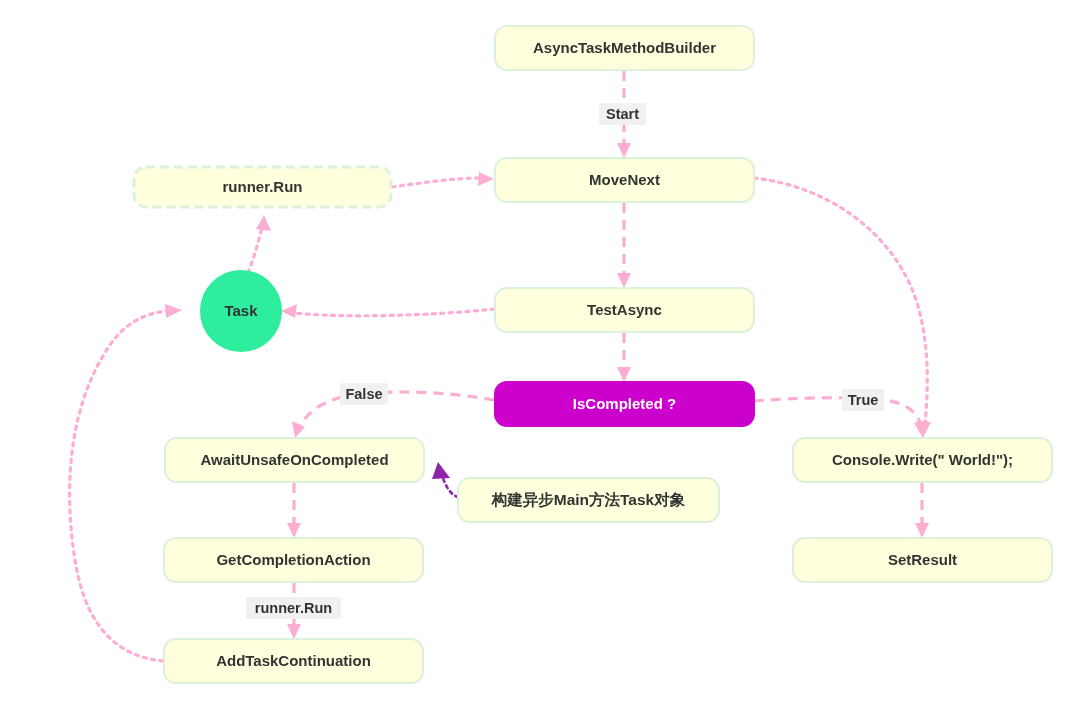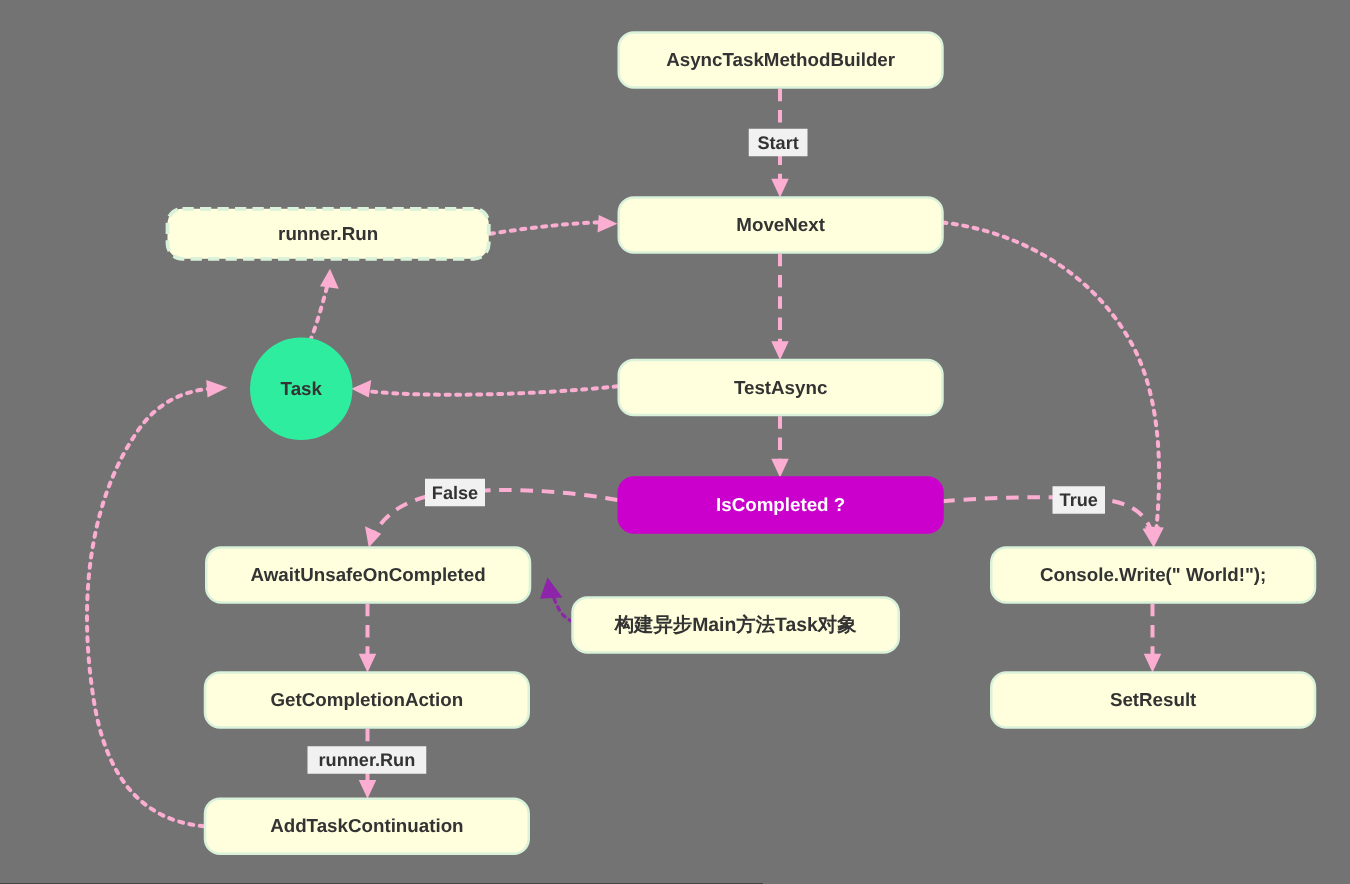--- a/index.html
+++ b/index.html
@@ -4,21 +4,21 @@
 <style>
   html, body {
     margin: 0;
     padding: 0;
     background: #000000;
   }
   #stage {
     position: relative;
     width: 1080px;
     height: 707px;
-    background: #737373;
+    background: #ffffff;
     overflow: hidden;
     font-family: "Liberation Sans", sans-serif;
   }
   svg#flow {
     position: absolute;
     left: 0;
     top: 0;
     width: 1080px;
     height: 707px;
   }

